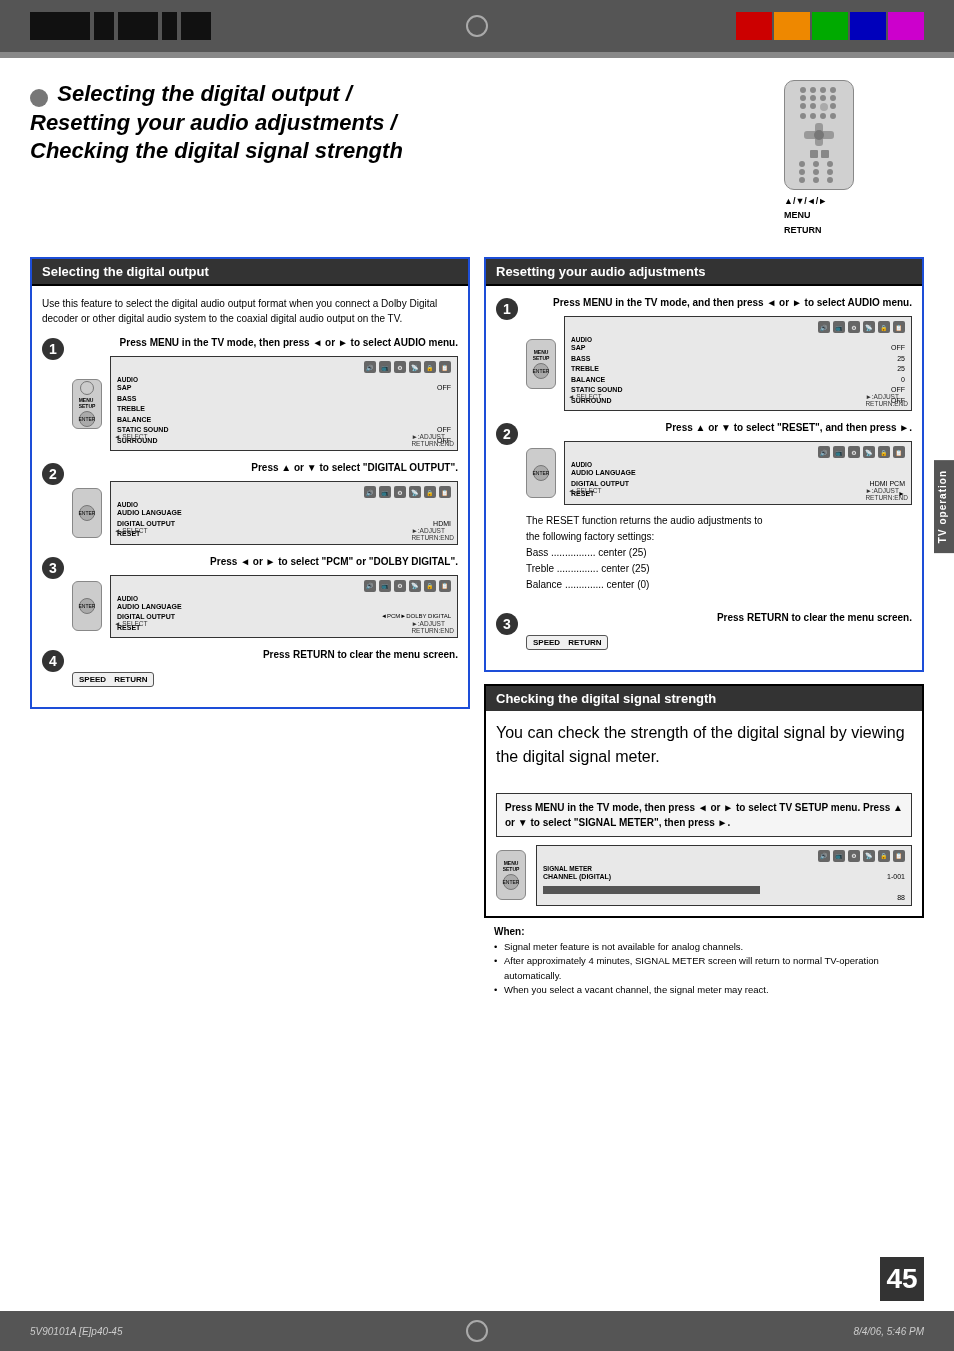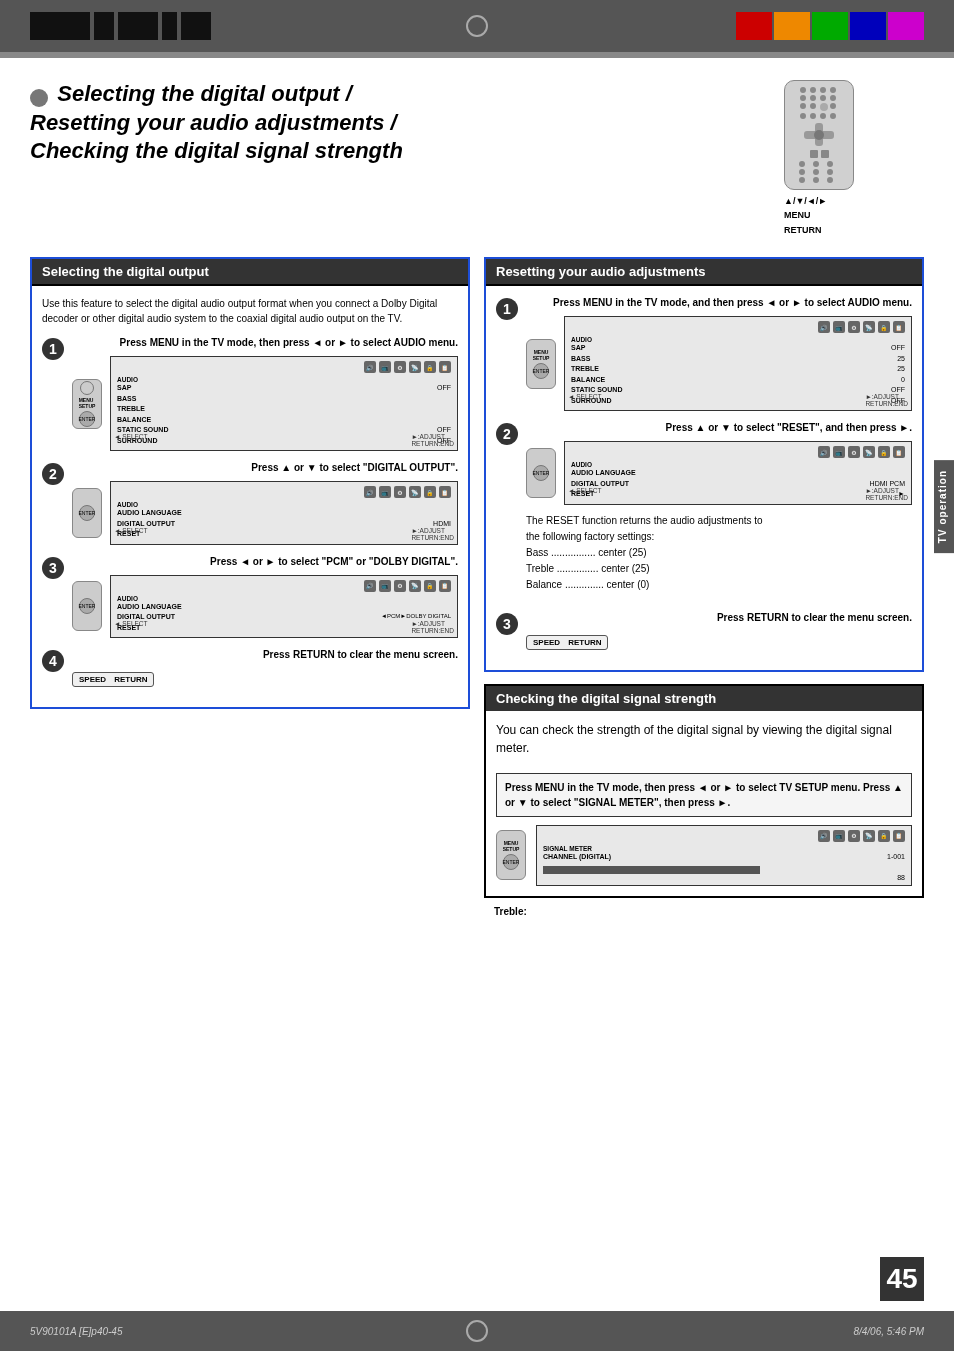--- a/index.html
+++ b/index.html
@@ -356,23 +356,23 @@
       background: #333;
       color: #fff;
       font-size: 13px;
       font-weight: bold;
       padding: 5px 10px;
     }
     .signal-body {
       padding: 10px;
     }
     .signal-intro {
-      font-size: 12px;
+      font-size: 16px;
       line-height: 1.5;
-      margin-bottom: 16px;
+      margin-bottom: 24px;
     }
     .signal-instruction {
       font-size: 10px;
       font-weight: bold;
       line-height: 1.5;
       border: 1px solid #333;
       padding: 6px 8px;
       background: #f5f5f5;
       margin-bottom: 8px;
     }
@@ -868,21 +868,26 @@
                 <span class="tv-menu-val">1-001</span>
               </div>
               <div class="signal-bar"></div>
               <div style="font-size:7px;text-align:right;">88</div>
             </div>
           </div>
         </div>
       </div>
 
       <div class="notes-section">
-        <div class="notes-title">Treble:</div>
+        <div class="notes-title">When:</div>
+        <ul class="notes-list">
+          <li>Signal meter feature is not available for analog channels.</li>
+          <li>After approximately 4 minutes, SIGNAL METER screen will return to normal TV-operation automatically.</li>
+          <li>When you select a vacant channel, the signal meter may react.</li>
+        </ul>
       </div>
 
     </div>
   </div>
 </div>
 
 <div class="page-number-area">45</div>
 
 <div class="bottom-footer">
   <span class="footer-text">5V90101A [E]p40-45</span>

